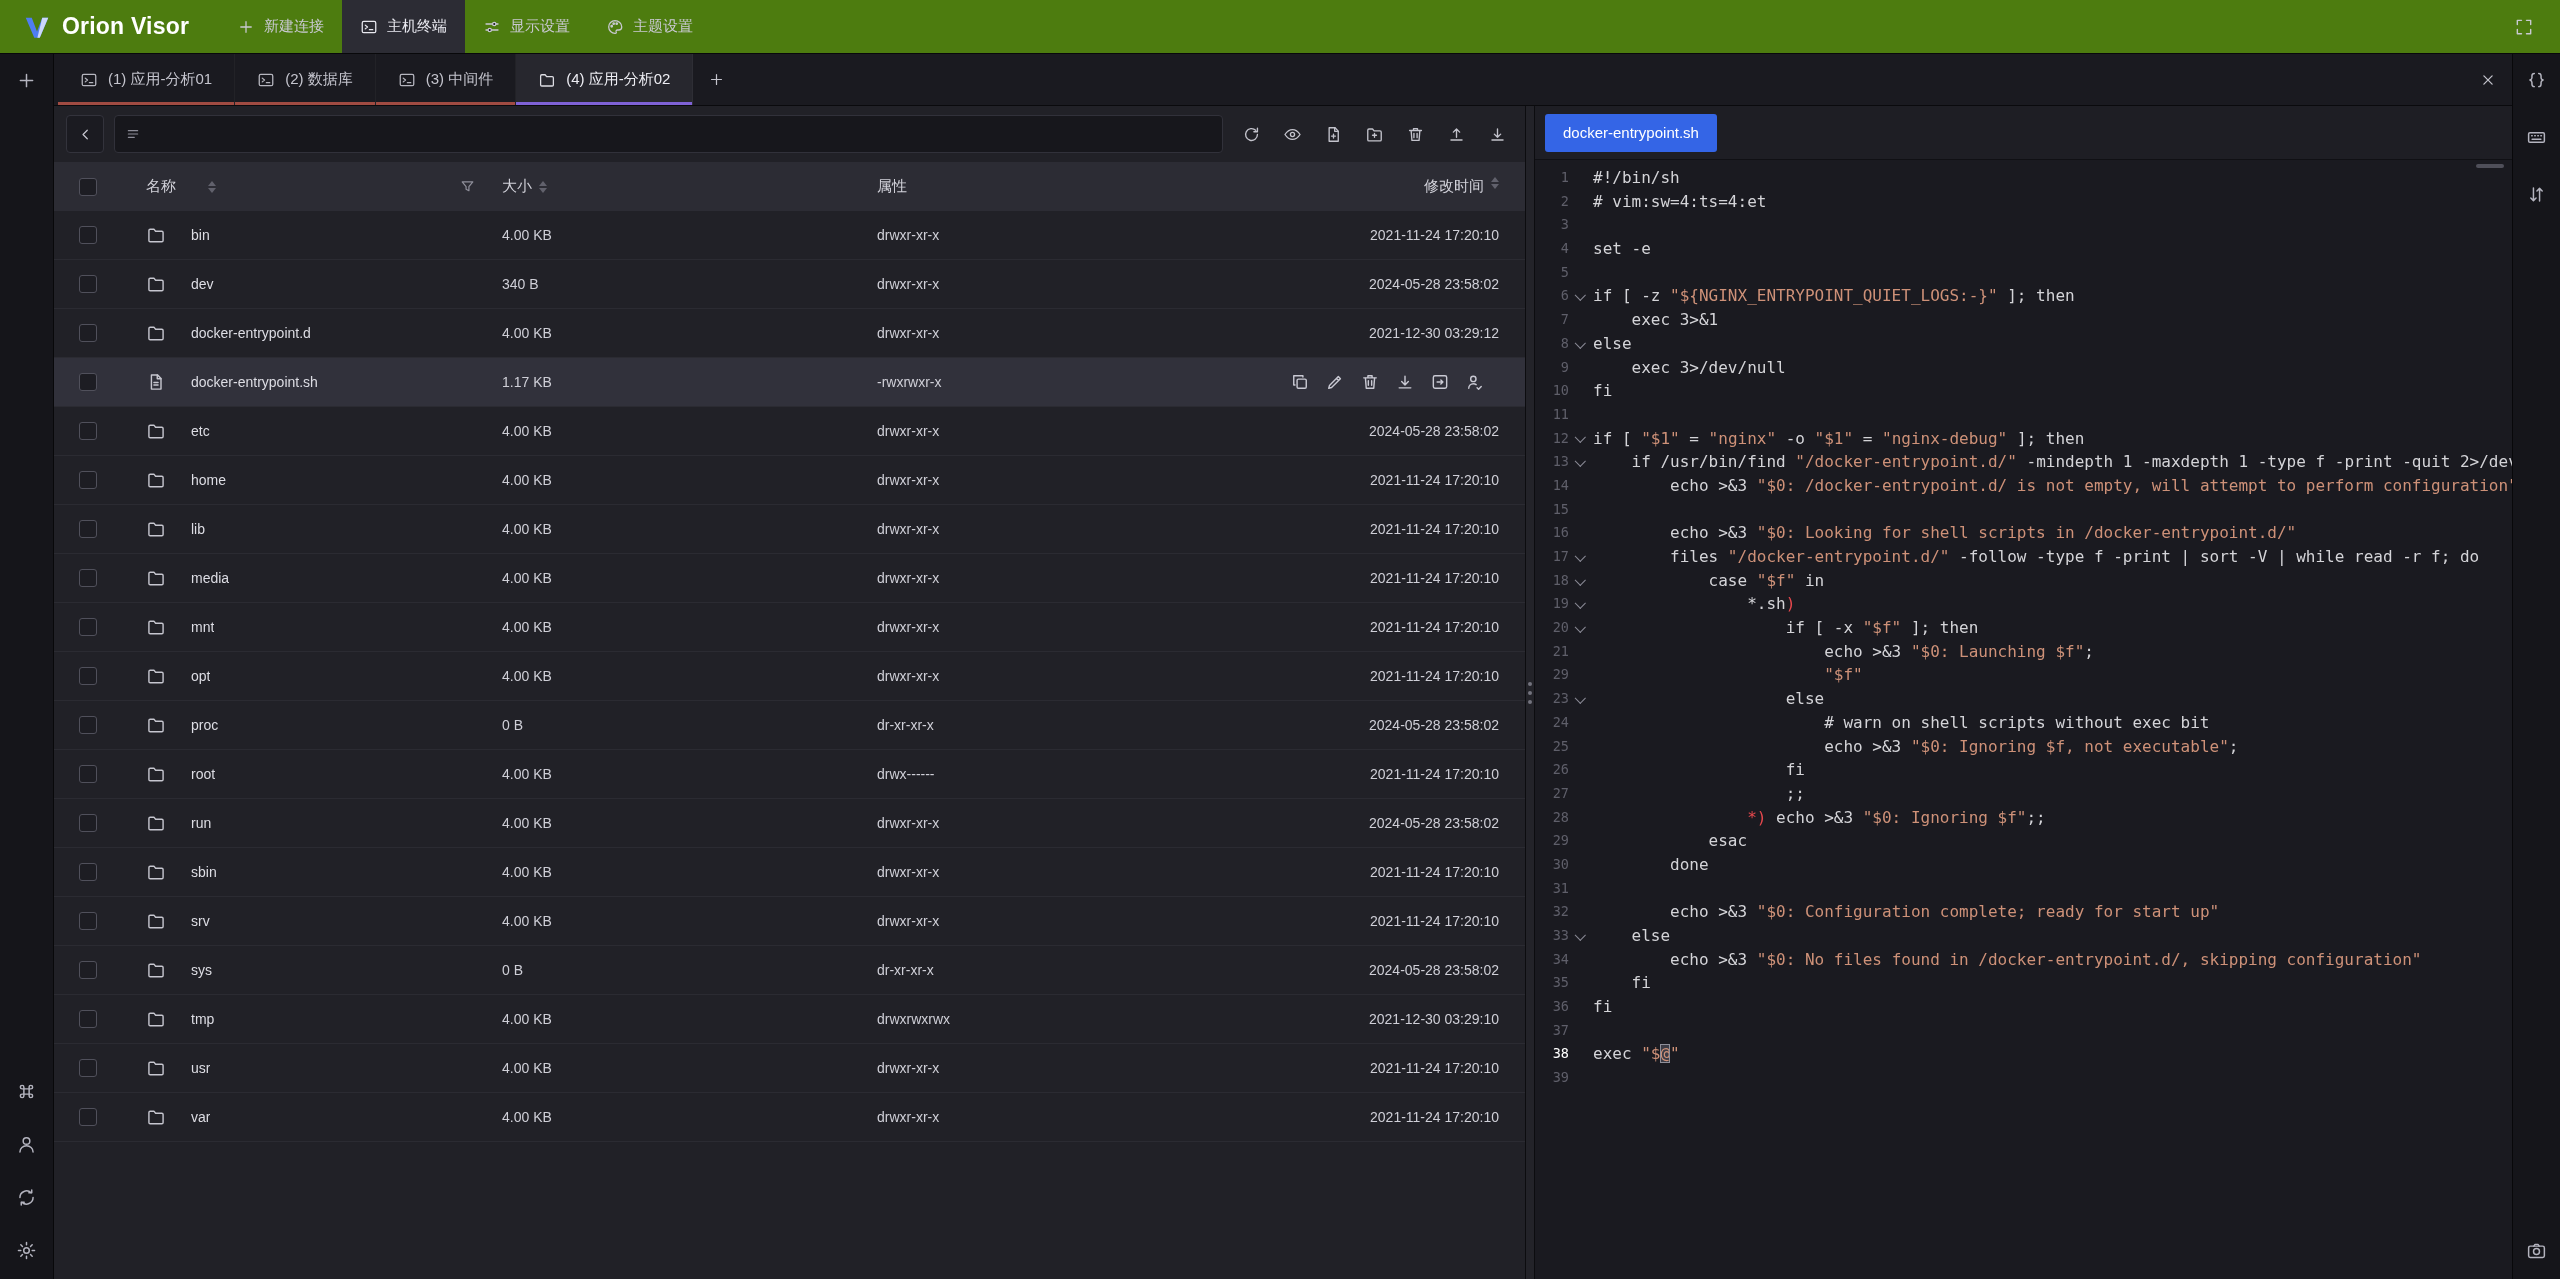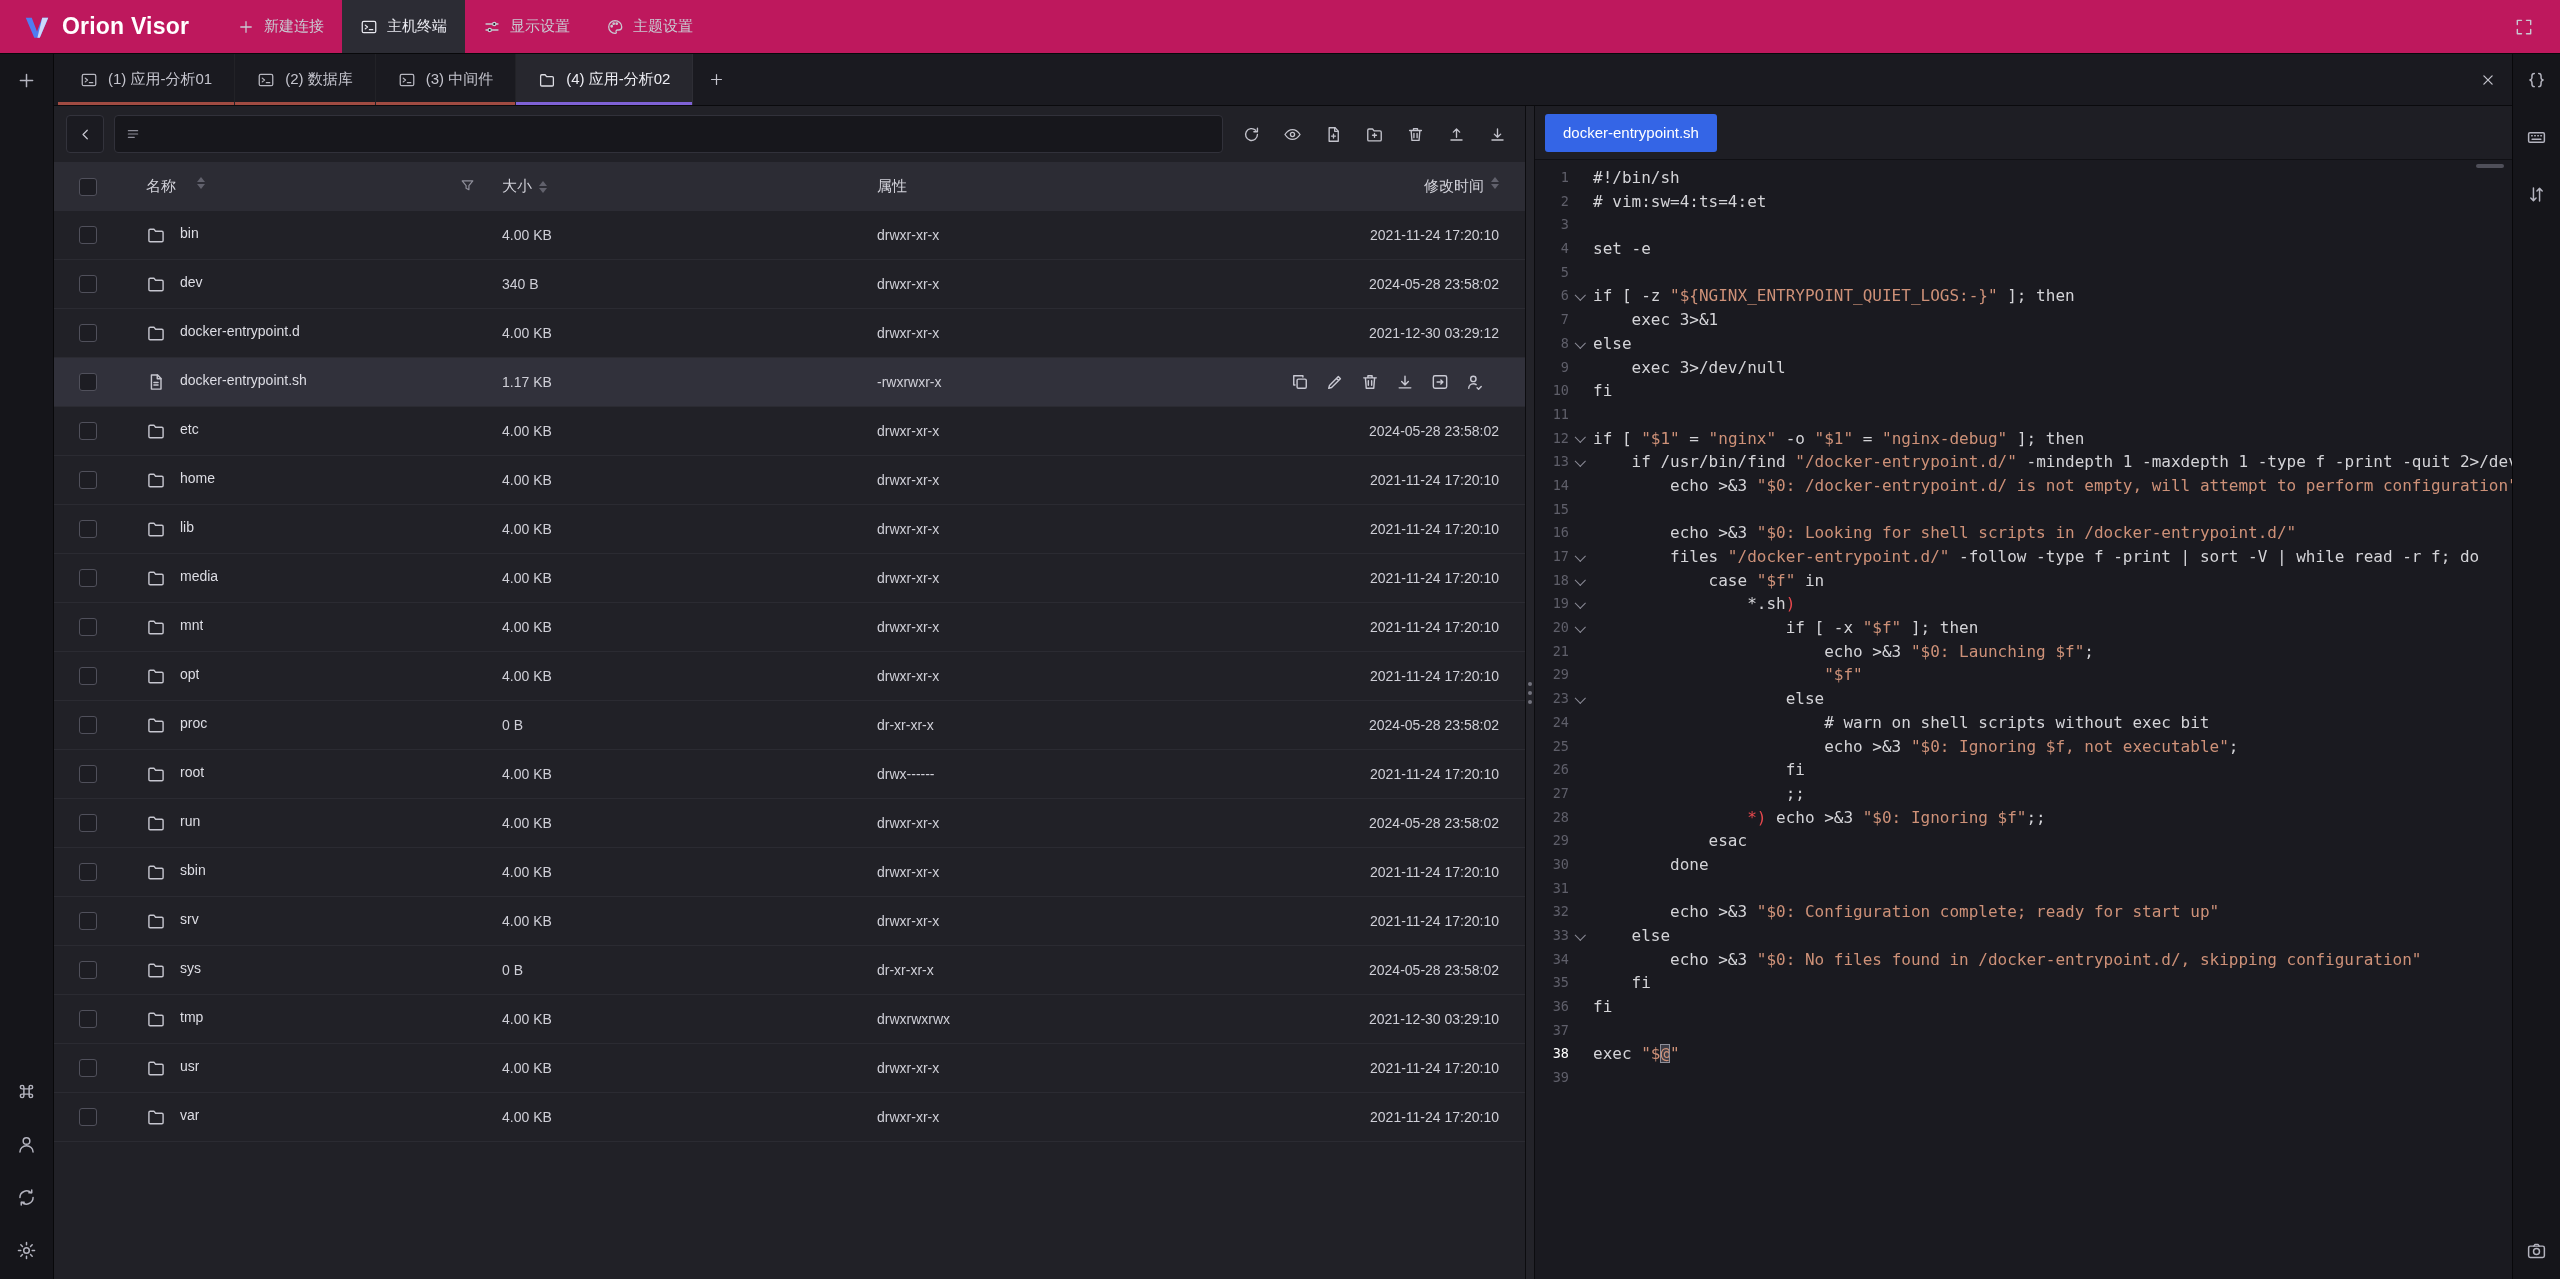--- a/index.html
+++ b/index.html
@@ -6,21 +6,21 @@
   html,body{width:2560px;height:1279px;overflow:hidden;background:#0e0e12;
     font-family:"Liberation Sans","DejaVu Sans",sans-serif;color:#d6d6dc}
   :root{--accent:#3465e6;--tok-p:#d4d4d8;--tok-s:#ce9178;--tok-r:#e5484d}
   button{background:none;border:none;color:inherit;cursor:pointer;display:inline-flex;align-items:center;justify-content:center;font-family:inherit}
   .icn{display:inline-flex;width:20px;height:20px;flex-shrink:0}
   .icn svg{width:100%;height:100%;display:block}
 
   .app{width:2560px;height:1279px;display:flex;flex-direction:column}
 
   
-  .navbar{height:54px;flex-shrink:0;display:flex;align-items:stretch;background:#be185d;border-bottom:1px solid #08080a;padding:0 18px 0 22px}
+  .navbar{height:54px;flex-shrink:0;display:flex;align-items:stretch;background:#4d7c0f;border-bottom:1px solid #08080a;padding:0 18px 0 22px}
   .brand{display:flex;align-items:center;gap:10px;margin-right:30px}
   .logo{width:30px;height:30px}
   .brand-text{font-size:23px;font-weight:bold;color:#ffffff;letter-spacing:.2px;white-space:nowrap}
   .nav-menu{display:flex;align-items:stretch}
   .nav-item{display:flex;align-items:center;gap:9px;padding:0 18px;font-size:15px;color:#c9c9d2;cursor:pointer;white-space:nowrap}
   .nav-item .icn{width:18px;height:18px}
   .nav-item.active{background:#2c2c34;color:#e9e9f0}
   .nav-spacer{flex:1}
   .nav-right{display:flex;align-items:center}
   .nav-fs{width:36px;color:#c9c9d2}
@@ -69,21 +69,21 @@
   .tool-btn .icn{width:19px;height:19px}
 
   
   .t-head,.t-row{display:grid;grid-template-columns:68px 368px 375px 343px 1fr;align-items:center}
   .t-head{height:49px;flex-shrink:0;background:#2c2c34;font-size:15px;color:#d2d2da}
   .t-body{flex:1;overflow:hidden}
   .t-row{height:49px;border-bottom:1px solid #2b2b32;font-size:14px;color:#cfcfd7;cursor:pointer}
   .t-row.sel{background:#31313b}
   .c-check{display:flex;justify-content:center}
   .cb{width:18px;height:18px;border:1.6px solid #50505b;border-radius:3px;background:#1d1d23;cursor:pointer}
-  .c-name{display:flex;gap:14px;padding-left:24px;padding-right:14px;min-width:0}
+  .c-name{display:flex;align-items:center;gap:25px;padding-left:24px;padding-right:14px;min-width:0}
   .row-icn{width:20px;height:20px;color:#c6c6cf}
   .fname{color:#dddde4;white-space:nowrap;overflow:hidden;text-overflow:ellipsis}
   .c-size,.c-attr{padding-left:12px;white-space:nowrap}
   .c-time{display:flex;align-items:flex-start;justify-content:flex-end;padding-right:26px;white-space:nowrap}
   .c-time.acts{gap:15px;padding-right:40px}
   .act{width:20px;height:20px;color:#c9c9d3;cursor:pointer;display:inline-flex}
   .carets{display:inline-flex;flex-direction:column;gap:2px;margin-left:7px;cursor:pointer}
   .car-up{width:0;height:0;border-left:4.5px solid transparent;border-right:4.5px solid transparent;border-bottom:5px solid #61616c}
   .car-dn{width:0;height:0;border-left:4.5px solid transparent;border-right:4.5px solid transparent;border-top:5px solid #61616c}
   .funnel{margin-left:auto;width:17px;height:17px;color:#8f8f9a;cursor:pointer}

